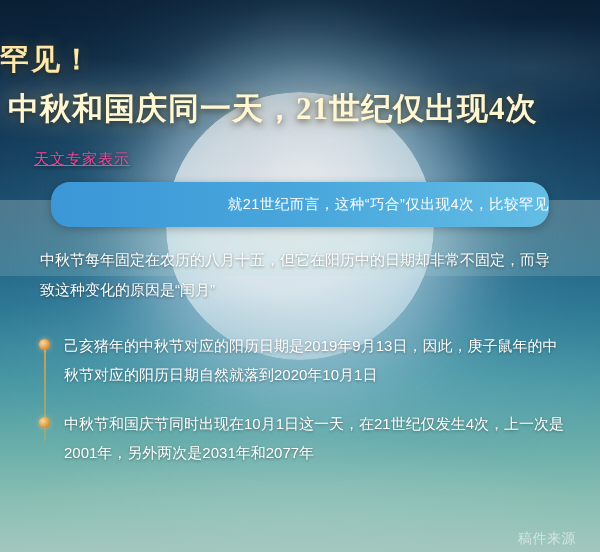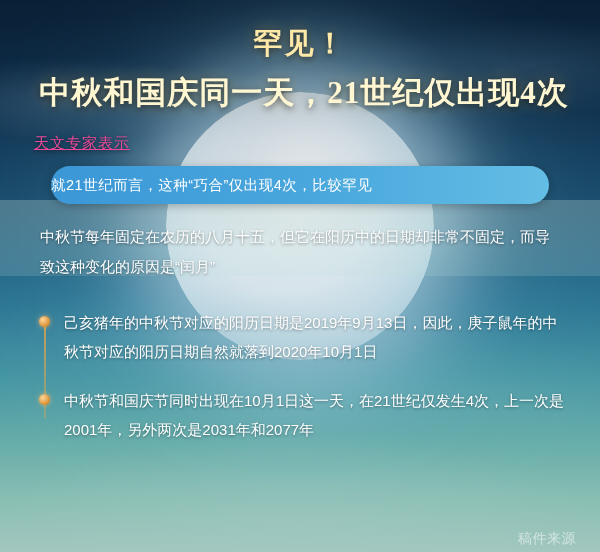--- a/index.html
+++ b/index.html
@@ -62,22 +62,22 @@
     inset: 0;
     background: linear-gradient(180deg, rgba(8,30,50,0.35) 0%, rgba(8,30,50,0.12) 25%, rgba(10,40,60,0.05) 45%, rgba(10,45,60,0.10) 70%, rgba(12,50,60,0.18) 100%);
   }
 
   
   .content {
     position: absolute;
     inset: 0;
   }
   .headline {
-    text-align: center;
-    padding-top: 24px;
+    text-align: left;
+    padding-top: 40px;
   }
   .headline-top {
     font-family: "Liberation Serif", serif;
     font-weight: bold;
     font-size: 29px;
     letter-spacing: 2px;
     color: #ffe9a8;
     text-shadow: 0 2px 6px rgba(0,0,0,0.55), 0 0 14px rgba(255,200,80,0.35);
   }
   .headline-main {
@@ -95,27 +95,27 @@
     margin: 20px 0 0 34px;
     font-size: 15px;
     color: #ec4899;
     letter-spacing: 1px;
     text-shadow: 0 1px 4px rgba(0,0,0,0.55);
     text-decoration: underline;
   }
   .quote-pill {
     margin: 13px auto 0 auto;
     width: 498px;
-    height: 38px;
+    height: 45px;
     border-radius: 19px;
     background: linear-gradient(90deg, #3b97d6 0%, #4aa8dd 55%, #63bde4 100%);
     box-shadow: 0 2px 8px rgba(0,0,0,0.25);
     display: flex;
     align-items: center;
-    justify-content: flex-start;
+    justify-content: flex-end;
   }
   .quote-pill-text {
     font-size: 14.5px;
     color: #ffffff;
     letter-spacing: 0.5px;
     white-space: nowrap;
   }
   .para {
     margin: 18px 40px 0 40px;
     font-size: 15px;

